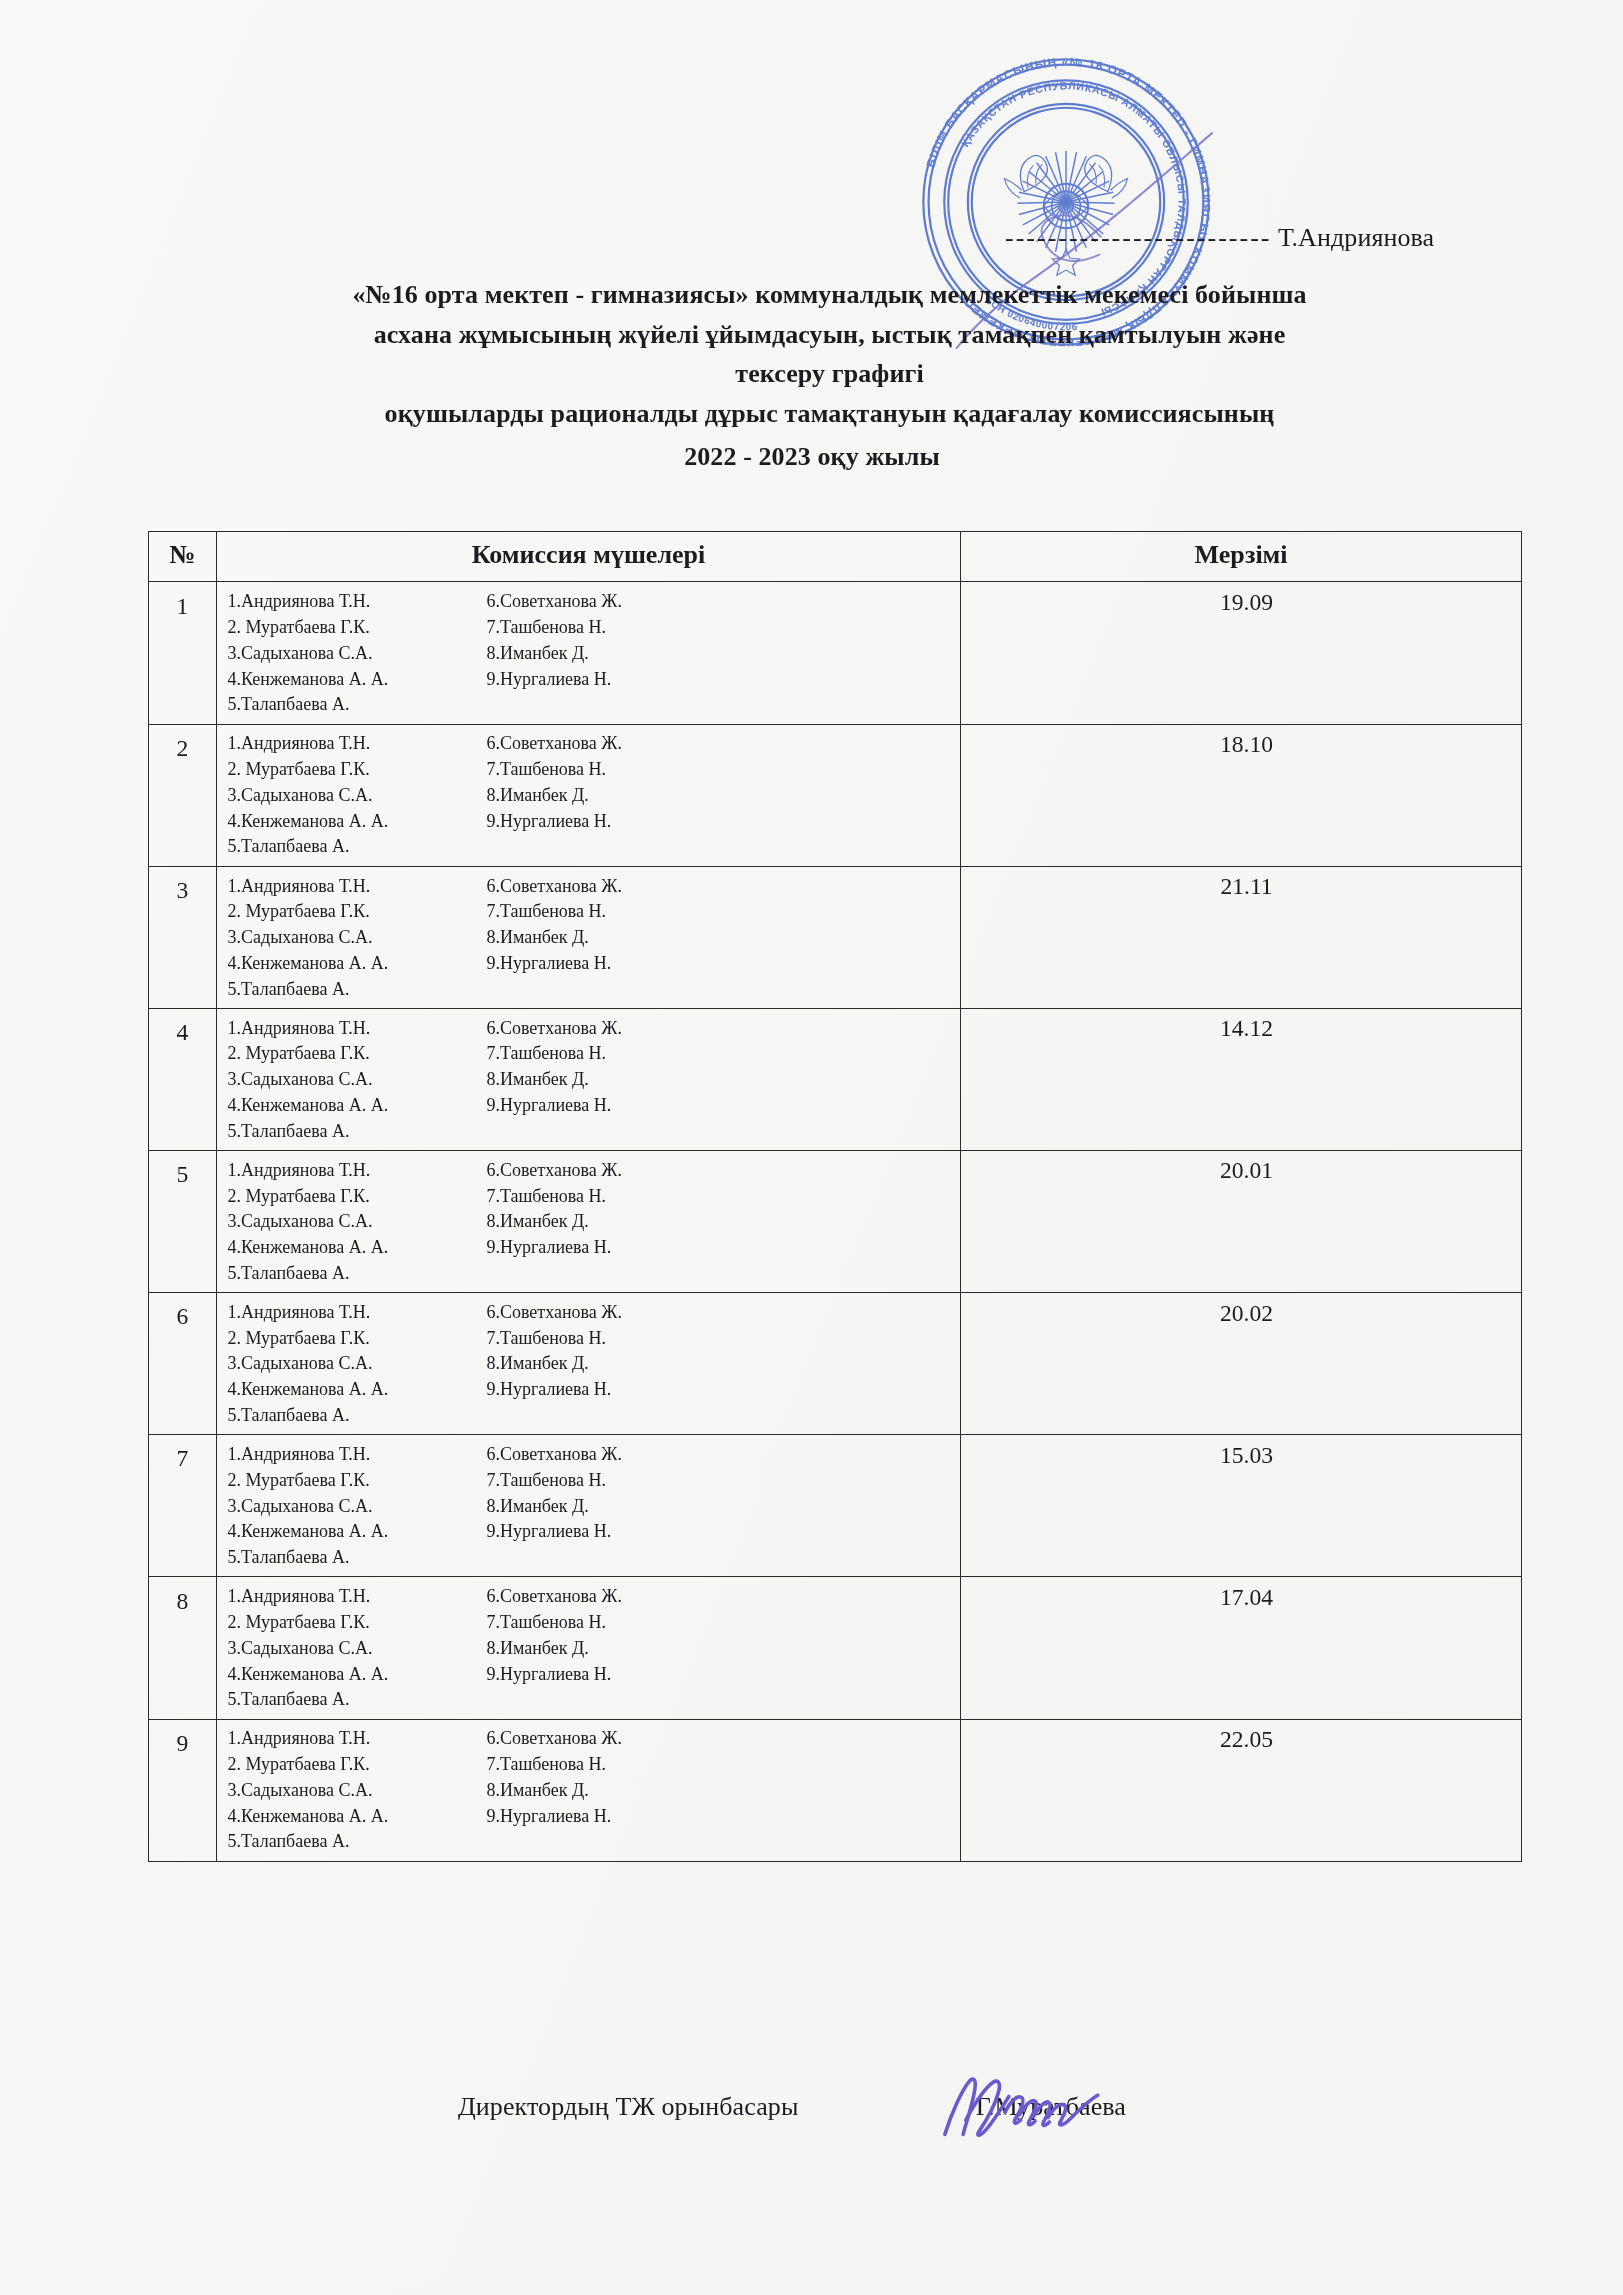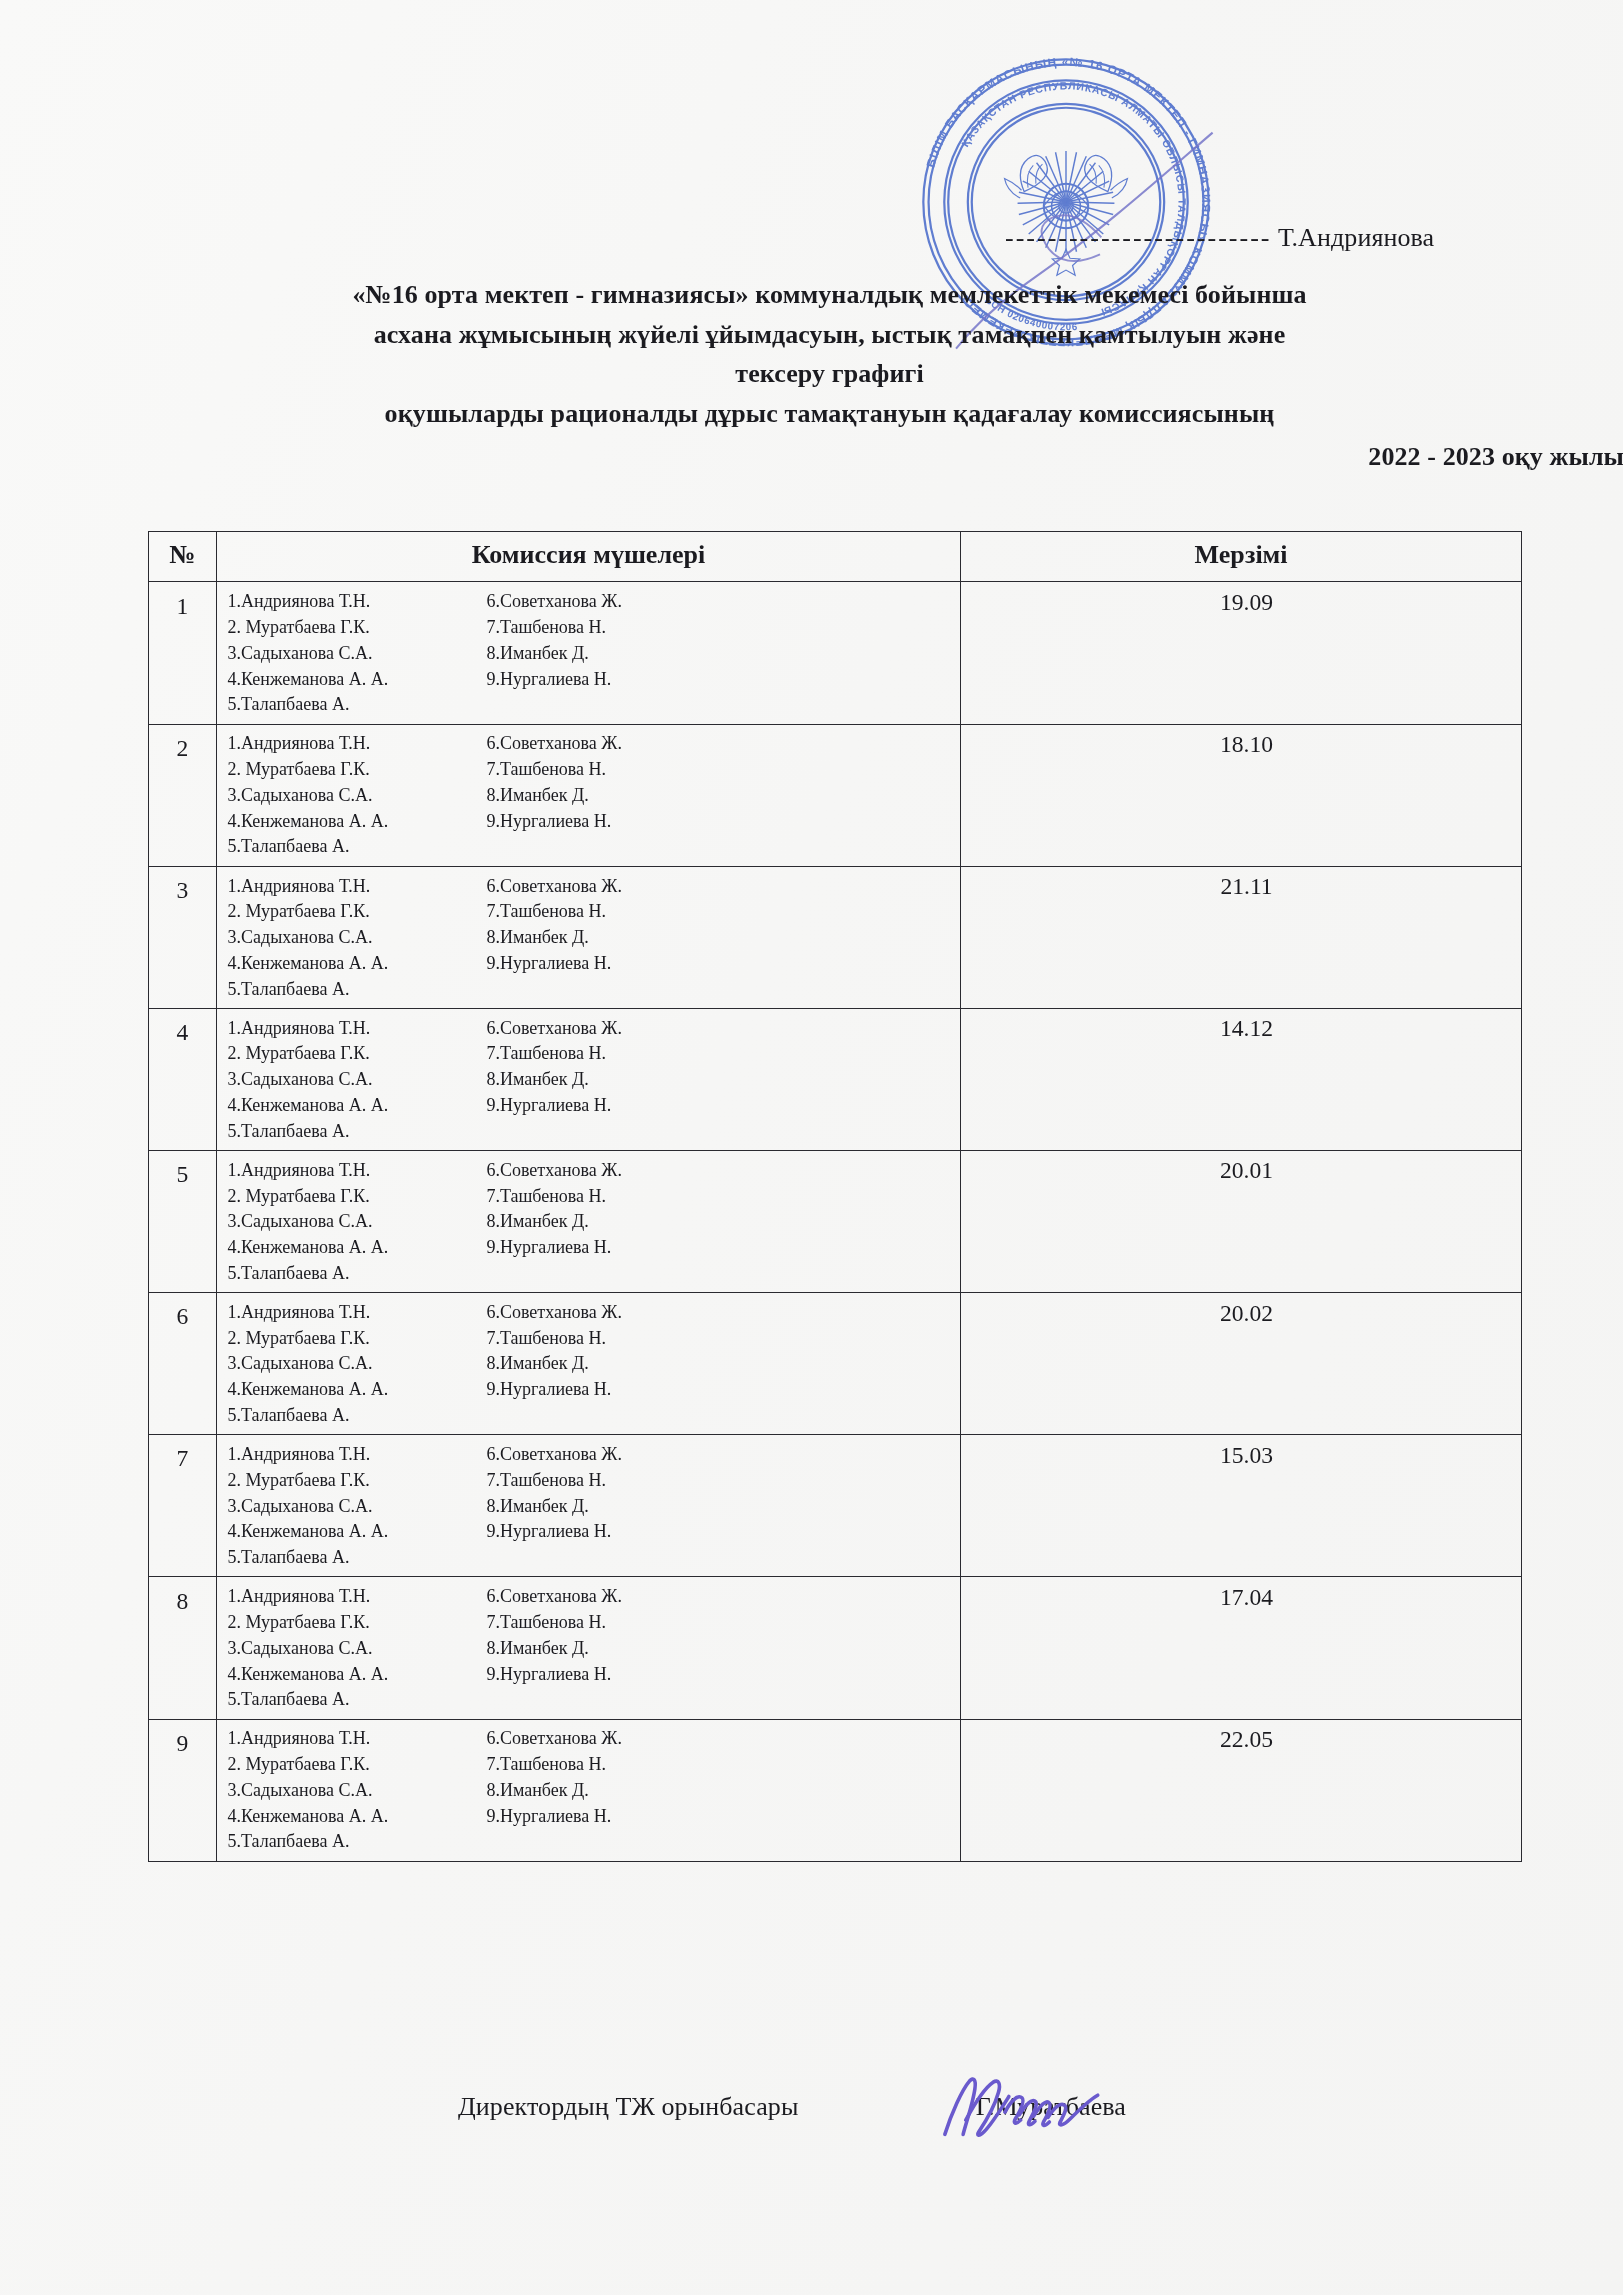--- a/index.html
+++ b/index.html
@@ -72,21 +72,21 @@
     right: 0;
     top: 275px;
     text-align: center;
     font-size: 26px;
     font-weight: bold;
     line-height: 1.52;
     z-index: 5;
     letter-spacing: 0.1px;
   }
   .title-block .t-line { display: block; margin-left: 35px; }
-  .title-block .t-year { display: block; margin-top: 3.9px; text-align: right; }
+  .title-block .t-year { display: block; margin-top: 3.9px; }
 
   
   .tbl-wrap {
     position: absolute;
     left: 148px;
     top: 531px;
     width: 1373px;
     z-index: 5;
   }
   table.schedule {

